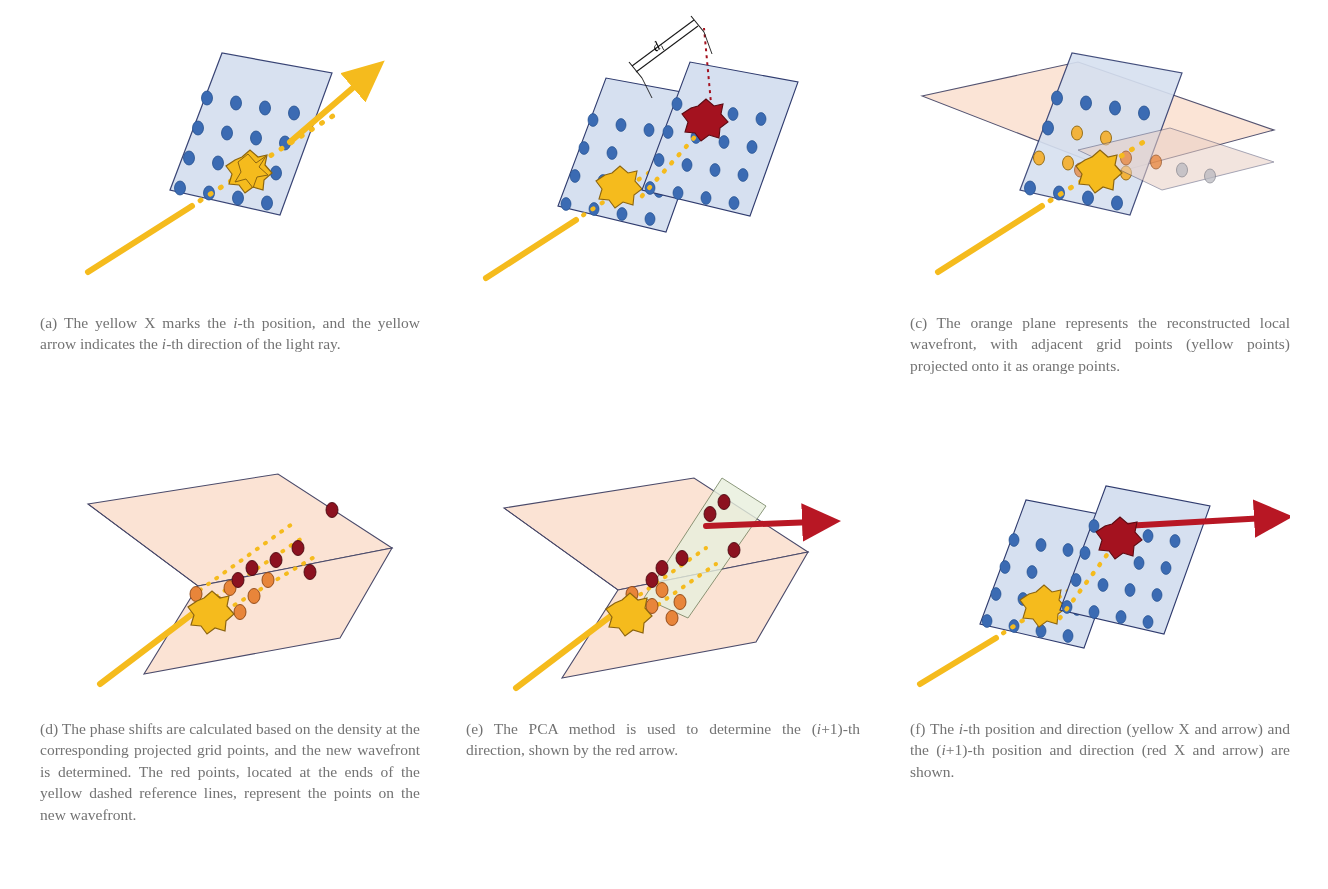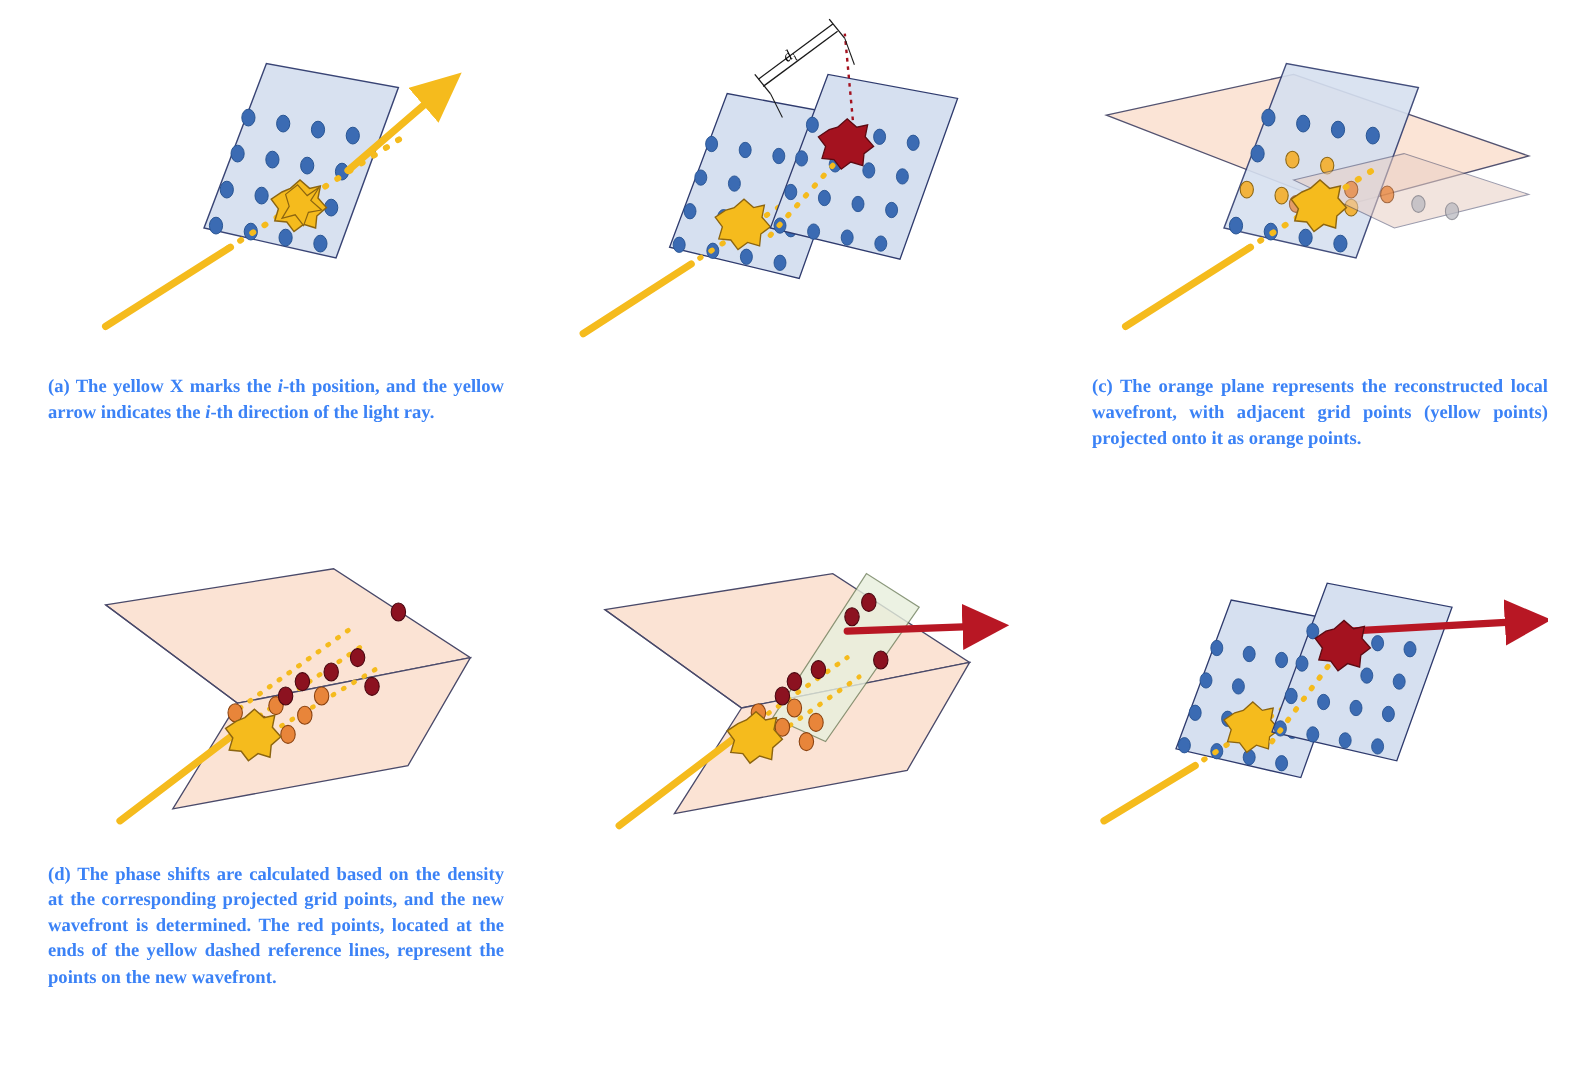--- a/index.html
+++ b/index.html
@@ -30,22 +30,21 @@
   .panel-art svg {
     display: block;
     width: 100%;
     height: 100%;
   }
   .caption {
     font-family: "Liberation Serif", serif;
     font-size: 15.5px;
     line-height: 1.38;
     text-align: justify;
-    color: #3b82f6;
-    font-weight: bold;
+    color: #737373;
   }
   .caption .it { font-style: italic; }
   .caption sub {
     font-size: 10.5px;
     vertical-align: -0.25em;
   }
   
   #panel-a { left: 40px;  top: 10px;  width: 380px; }
   #panel-b { left: 466px; top: 10px;  width: 394px; }
   #panel-c { left: 910px; top: 10px;  width: 380px; }
@@ -367,20 +366,23 @@
 
         <g>
           <line x1="240" y1="74" x2="348" y2="70" stroke="#b81724" stroke-width="6" stroke-linecap="round" marker-end="url(#arrowRedE)"></line>
         </g>
 
         <g>
           <path d="M156,148 l8,-7 l8,7 l9,-2 l-2,10 l7,8 l-8,7 l-1,10 l-10,-3 l-8,6 l-6,-8 l-10,-1 l3,-10 l-6,-8 l9,-6 z" fill="#f5bb1d" stroke="#8c6510" stroke-width="1.2"></path>
         </g>
       </svg>
     </div>
+    <div class="caption cap-e">
+      (e) The PCA method is used to determine the (<span class="it">i</span>+1)-th direction, shown by the red arrow.
+    </div>
   </div>
 
   <div class="panel" id="panel-f">
     <div class="panel-art art-f">
       <svg viewBox="0 0 380 250" preserveAspectRatio="xMidYMid meet">
         <defs>
           <marker id="arrowRedF" markerWidth="6.5" markerHeight="6.5" refX="2" refY="3.2" orient="auto">
             <path d="M0,0 L6.5,3.2 L0,6.4 z" fill="#b81724"></path>
           </marker>
         </defs>
@@ -445,15 +447,18 @@
 
         <g>
           <line x1="214" y1="74" x2="356" y2="66" stroke="#b81724" stroke-width="6" stroke-linecap="round" marker-end="url(#arrowRedF)"></line>
         </g>
 
         <g>
           <path d="M202,72 l8,-7 l8,7 l9,-2 l-2,10 l7,8 l-8,6 l-1,10 l-10,-3 l-8,6 l-6,-8 l-10,-1 l3,-10 l-6,-8 l9,-6 z" fill="#a4121f" stroke="#5c0a12" stroke-width="1.1"></path>
         </g>
       </svg>
     </div>
+    <div class="caption cap-f">
+      (f) The <span class="it">i</span>-th position and direction (yellow X and arrow) and the (<span class="it">i</span>+1)-th position and direction (red X and arrow) are shown.
+    </div>
   </div>
 
 </div>
 
 </body></html>

